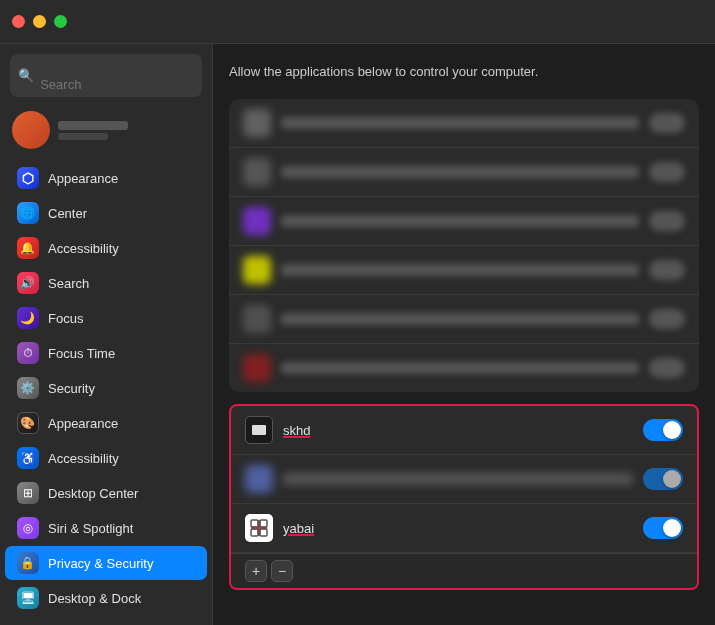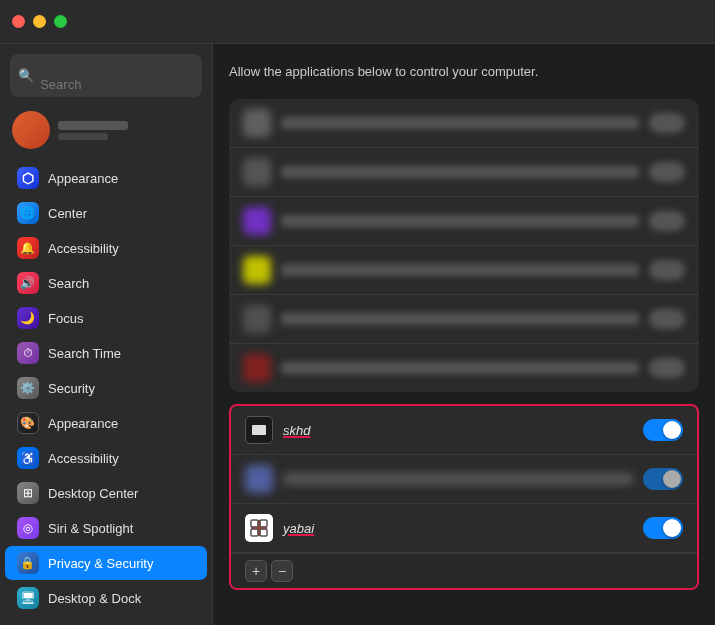--- a/index.html
+++ b/index.html
@@ -314,21 +314,20 @@
     .blur-icon-red { background: #802020; border-radius: 6px; }
 
     
     .sidebar::-webkit-scrollbar { width: 6px; }
     .sidebar::-webkit-scrollbar-thumb { background: #555; border-radius: 3px; }
 
     .underline-red {
       text-decoration: underline;
       text-decoration-color: #e0184a;
       text-decoration-thickness: 2px;
-      font-style: italic;
     }
   </style>
 </head>
 <body>
 
 <div class="titlebar">
   <div class="traffic-light tl-close"></div>
   <div class="traffic-light tl-minimize"></div>
   <div class="traffic-light tl-maximize"></div>
 </div>
@@ -381,21 +380,21 @@
     <div class="sidebar-icon icon-focus">
       <span style="color:white;font-size:12px;">🌙</span>
     </div>
     <span>Focus</span>
   </div>
 
   <div class="sidebar-item">
     <div class="sidebar-icon icon-screentime">
       <span style="color:white;font-size:12px;">⏱</span>
     </div>
-    <span>Search Time</span>
+    <span>Focus Time</span>
   </div>
 
   <div class="sidebar-item">
     <div class="sidebar-icon icon-general">
       <span style="color:white;font-size:12px;">⚙️</span>
     </div>
     <span>Security</span>
   </div>
 
   <div class="sidebar-item">

